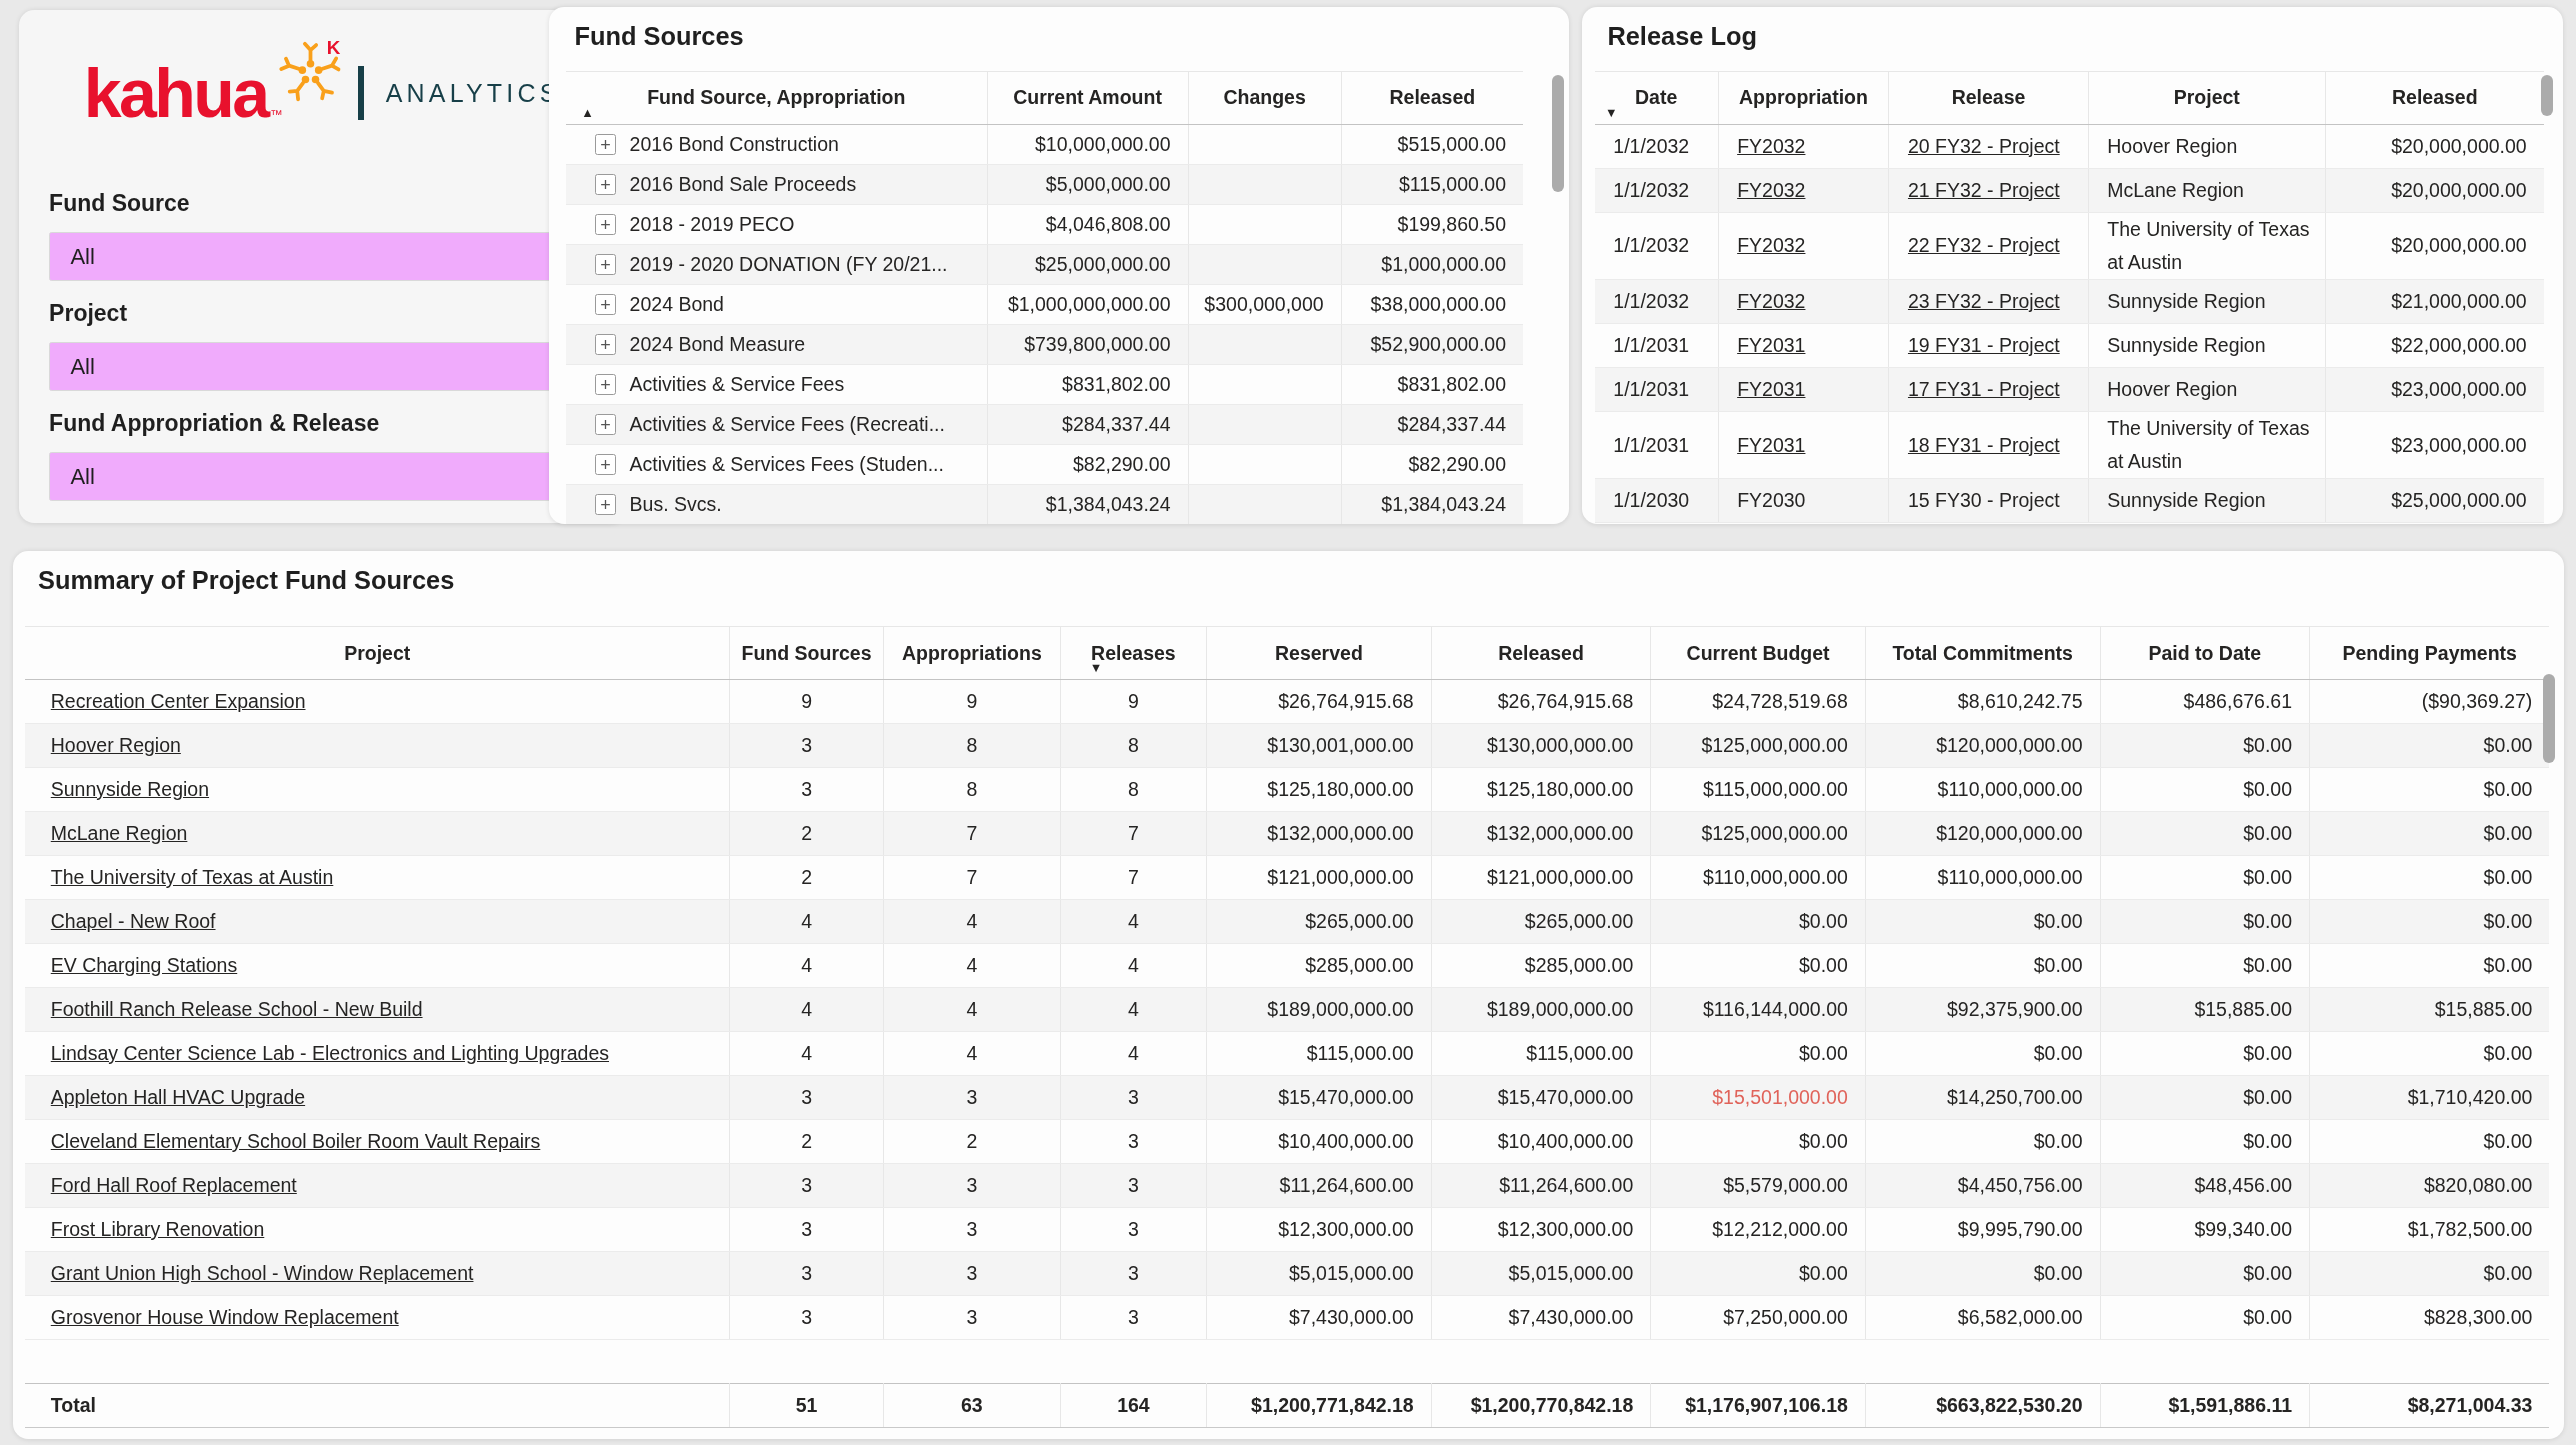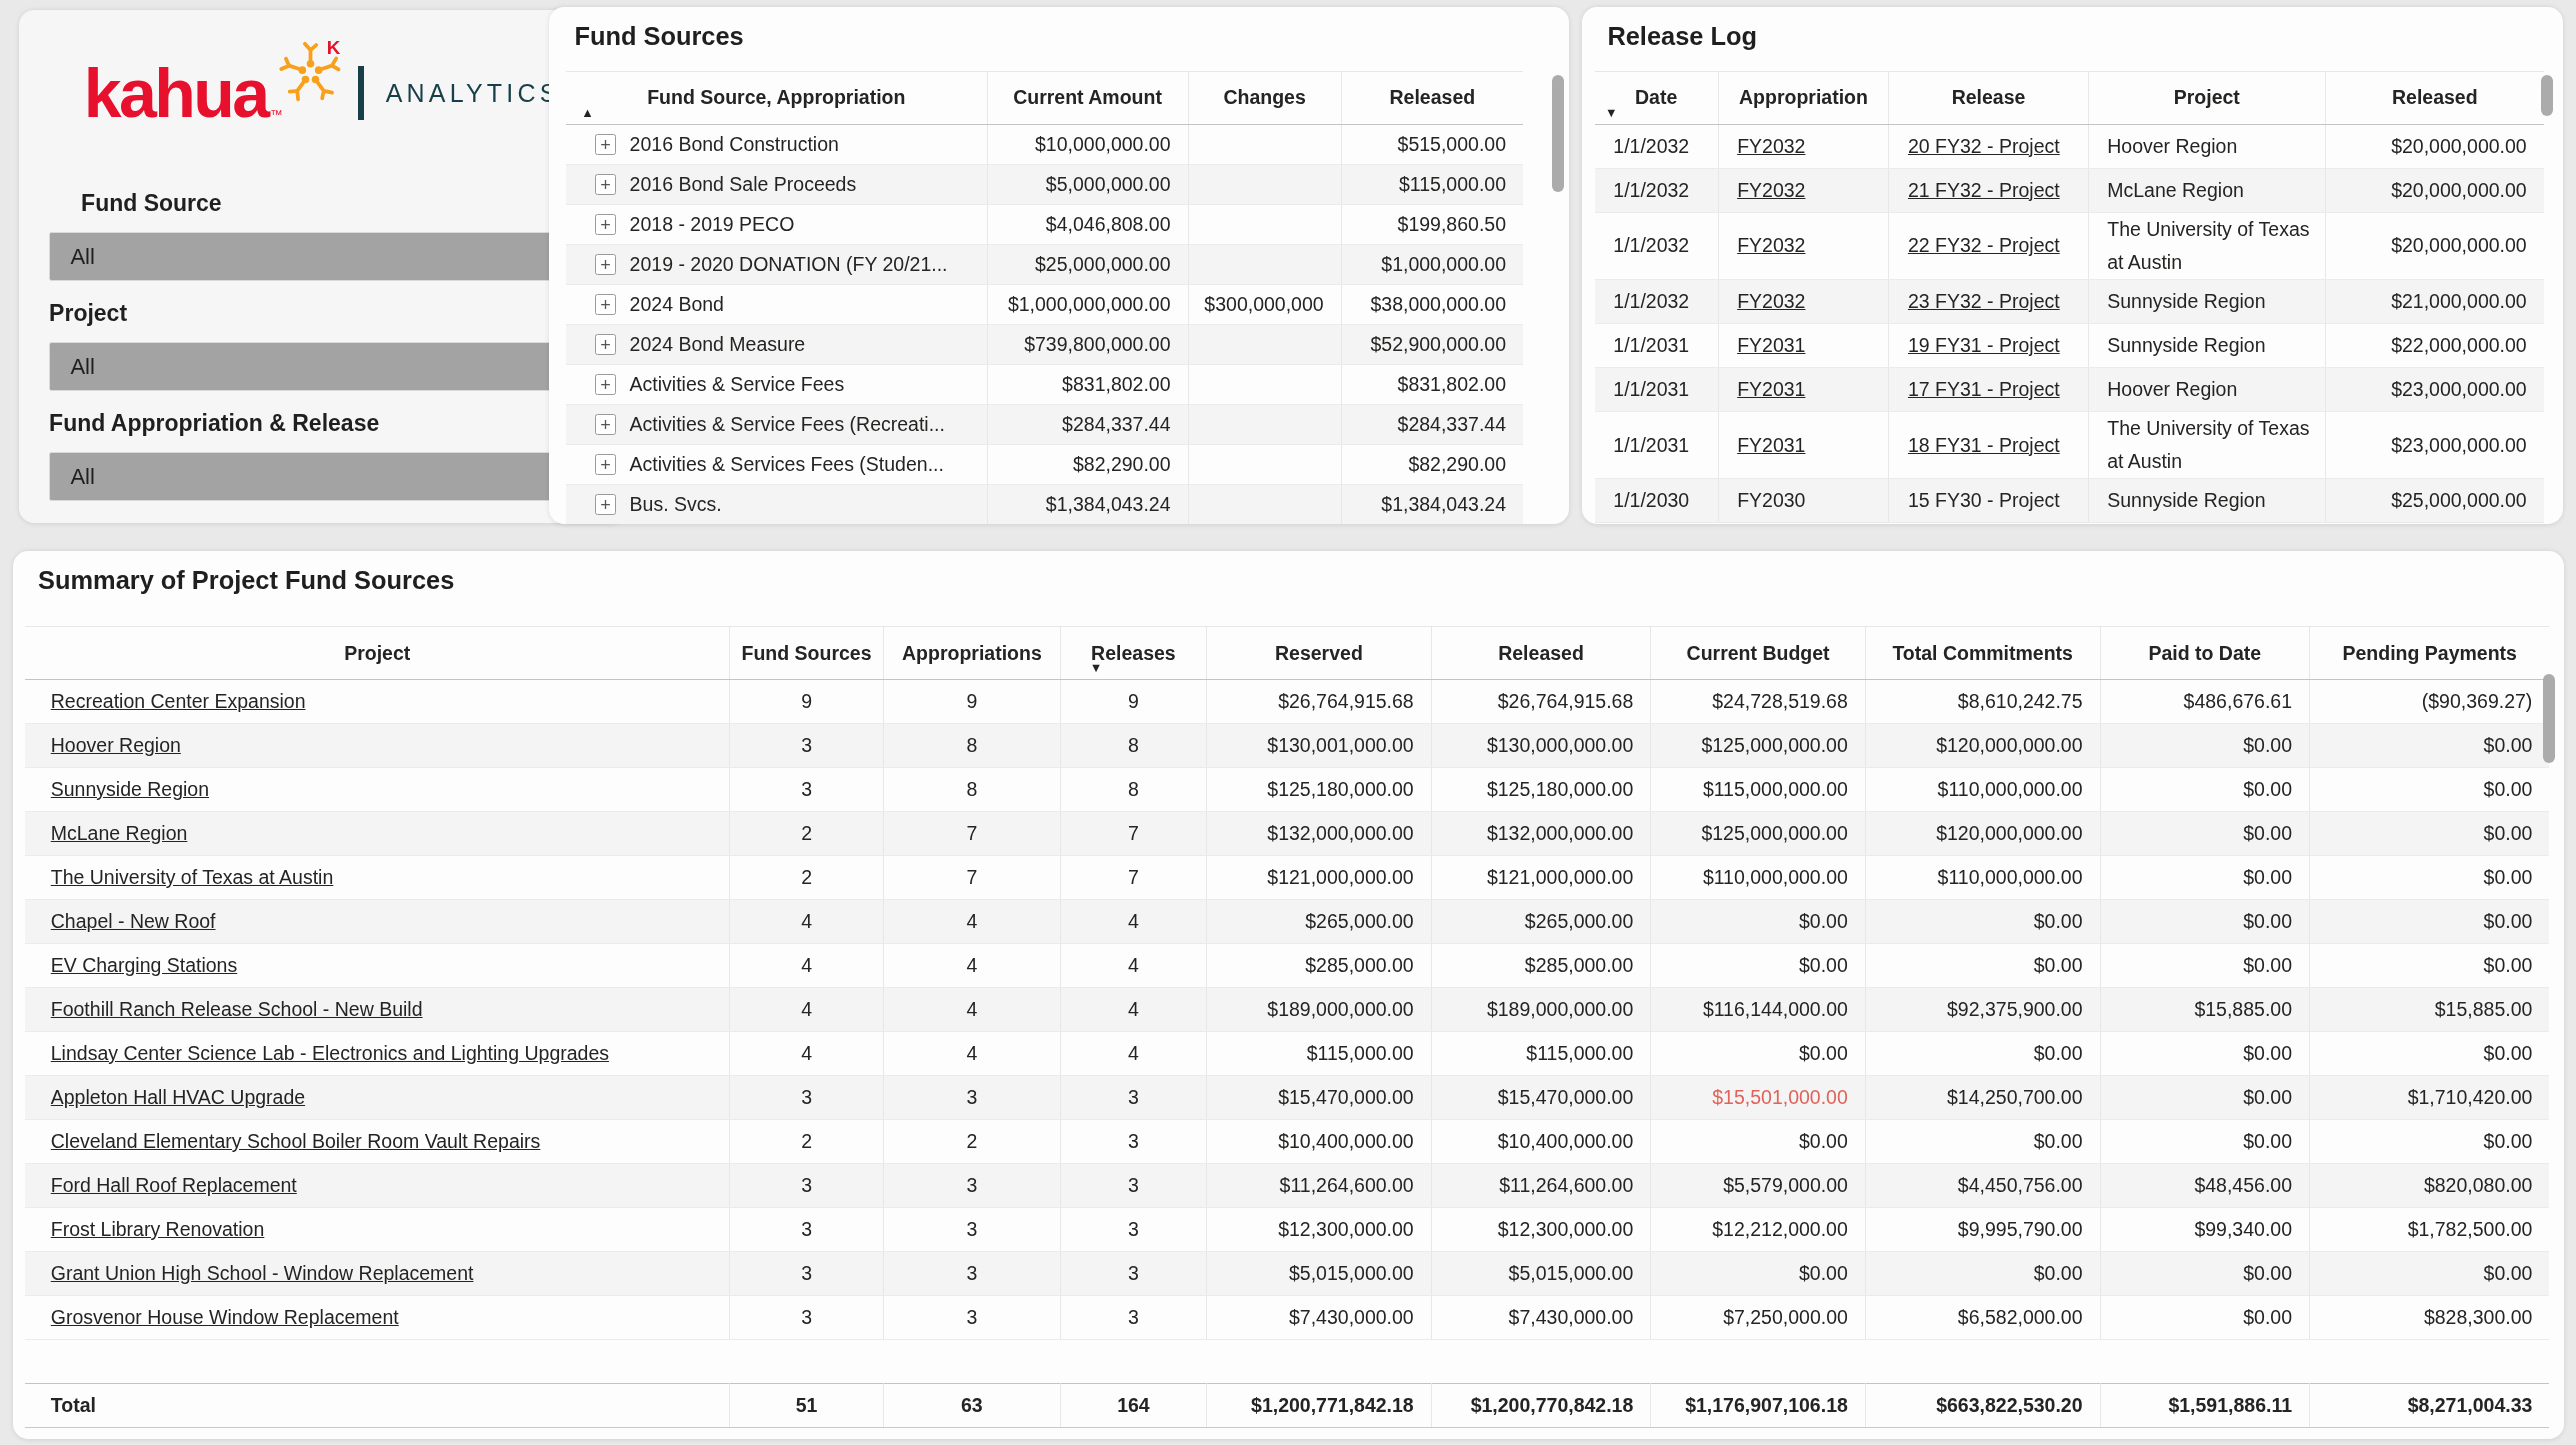--- a/index.html
+++ b/index.html
@@ -21,21 +21,21 @@
   .kahua { font-size:68px; font-weight:700; color:#e8112d; letter-spacing:-2.5px; line-height:1; }
   .tm { font-size:12.7px; color:#e8112d; margin:44px 0 0 2.5px; }
   .star { margin:-44px 0 0 -3.4px; }
   .bar { width:6px; height:54px; background:#173f48; margin:0 22px 0 15.2px; }
   .analytics { font-size:25px; letter-spacing:4.2px; color:#173f48; font-weight:500; }
 
   
   .f-group { position:absolute; left:30.5px; right:30.5px; }
   .f-label { font-size:23px; font-weight:600; color:#1f1f1f; position:relative; }
   .f-chev { position:absolute; right:-5.1px; top:6.8px; }
-  .dd { position:absolute; left:30.5px; right:30.5px; height:49px; background:#a3a3a3;
+  .dd { position:absolute; left:30.5px; right:30.5px; height:49px; background:#f0abfc;
         border:0.8px solid #d9d9d9; border-radius:2.5px; display:flex; align-items:center;
         padding:0 20.3px; font-size:22px; color:#1f1f1f; cursor:pointer; }
   .dd .chev { margin-left:auto; display:flex; }
 
   
   .tbl { position:absolute; }
   table { border-collapse:collapse; table-layout:fixed; width:100%; background:#fdfdfd; }
   th, td { font-size:19.5px; border-right:0.8px solid #e7e7e7; border-bottom:0.8px solid #ebebeb;
            vertical-align:middle; overflow:hidden; white-space:nowrap; }
   th:last-child, td:last-child { border-right:none; }
@@ -118,21 +118,21 @@
                 <circle cx="37" cy="56" r="6"></circle>
             </g>
             <text x="76" y="30" font-size="30" font-weight="bold" fill="#e8112d" font-family="Liberation Sans, sans-serif">K</text>
           </svg>
         </span>
         <span class="bar"></span>
         <span class="analytics">ANALYTICS</span>
       </div>
     </div>
 
-    <div class="f-group" style="top:180px;margin-left:32px;">
+    <div class="f-group" style="top:180px;">
       <div class="f-label">Fund Source</div>
       <span class="f-chev">
         <svg width="15.2" height="9.3" viewBox="0 0 18 11">
             <polyline points="1,1 9,9 17,1" fill="none" stroke="#c9c9c9" stroke-width="2"></polyline>
           </svg></span>
     </div>
     <div class="dd" style="top:222px;">
       <span>All</span>
       <span class="chev">
         <svg width="20.3" height="12.7" viewBox="0 0 24 15">

